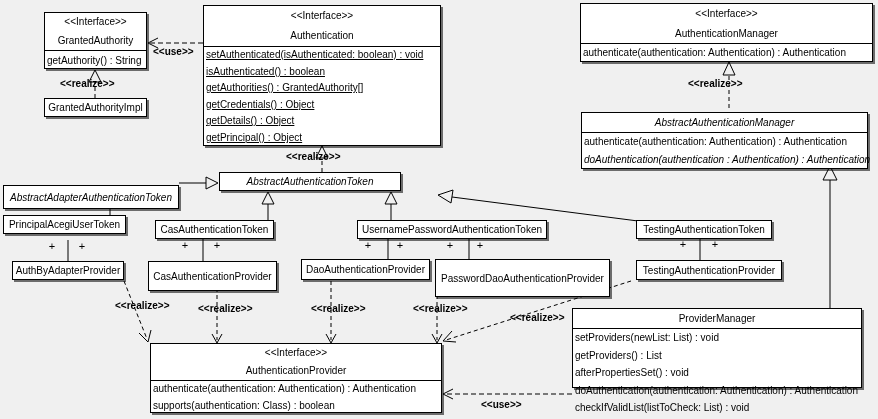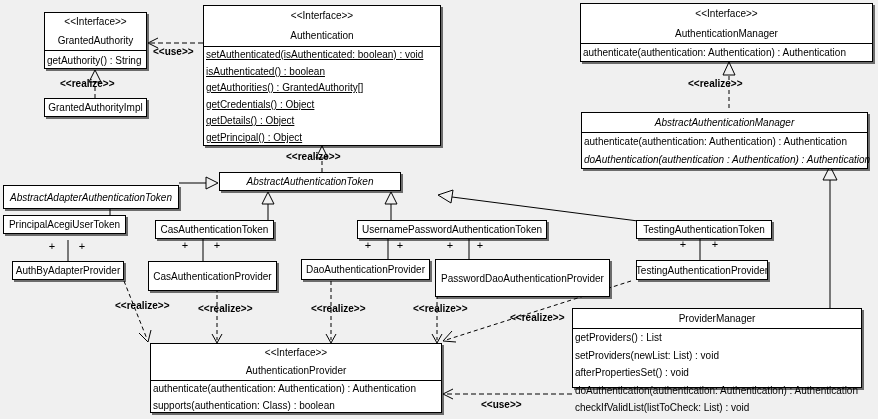--- a/index.html
+++ b/index.html
@@ -199,42 +199,42 @@
   </div>
   <div class="cls simple" style="left:148px;top:261px;width:129px;height:30px">
     <div class="nm">CasAuthenticationProvider</div>
   </div>
   <div class="cls simple" style="left:301px;top:259px;width:129px;height:21px">
     <div class="nm">DaoAuthenticationProvider</div>
   </div>
   <div class="cls simple" style="left:435px;top:259px;width:175px;height:38px">
     <div class="nm">PasswordDaoAuthenticationProvider</div>
   </div>
-  <div class="cls simple" style="left:636px;top:260px;width:132px;height:20px">
+  <div class="cls simple" style="left:636px;top:260px;width:146px;height:20px">
     <div class="nm">TestingAuthenticationProvider</div>
   </div>
 
   <div class="cls" id="ap" style="left:150px;top:343px;width:292px;height:70px">
     <div class="hd">
       <div class="st">&lt;&lt;Interface&gt;&gt;</div>
       <div class="nm">AuthenticationProvider</div>
     </div>
     <div class="bd">
       <div class="m">authenticate(authentication: Authentication) : Authentication</div>
       <div class="m">supports(authentication: Class) : boolean</div>
     </div>
   </div>
 
   <div class="cls" id="pm" style="left:572px;top:308px;width:290px;height:80px">
     <div class="hd">
       <div class="nm">ProviderManager</div>
     </div>
     <div class="bd">
+      <div class="m">setProviders(newList: List) : void</div>
       <div class="m">getProviders() : List</div>
-      <div class="m">setProviders(newList: List) : void</div>
       <div class="m">afterPropertiesSet() : void</div>
       <div class="m">doAuthentication(authentication: Authentication) : Authentication</div>
       <div class="m">checkIfValidList(listToCheck: List) : void</div>
     </div>
   </div>
 
   <span class="lbl" style="left:153px;top:46px">&lt;&lt;use&gt;&gt;</span>
   <span class="lbl" style="left:60px;top:78px">&lt;&lt;realize&gt;&gt;</span>
   <span class="lbl" style="left:286px;top:151px">&lt;&lt;realize&gt;&gt;</span>
   <span class="lbl" style="left:688px;top:78px">&lt;&lt;realize&gt;&gt;</span>

